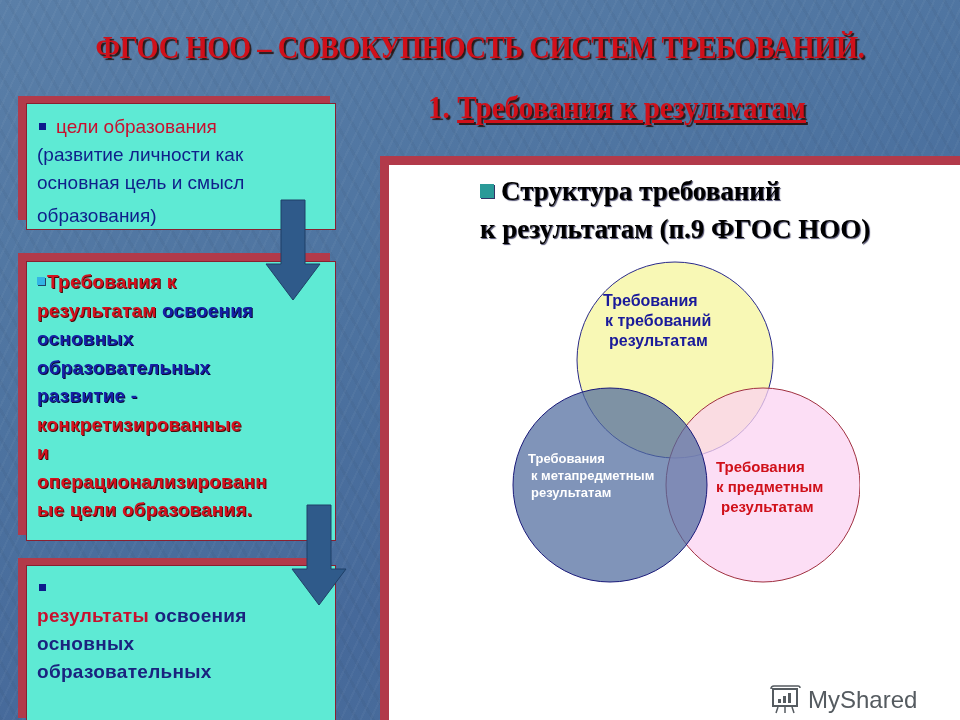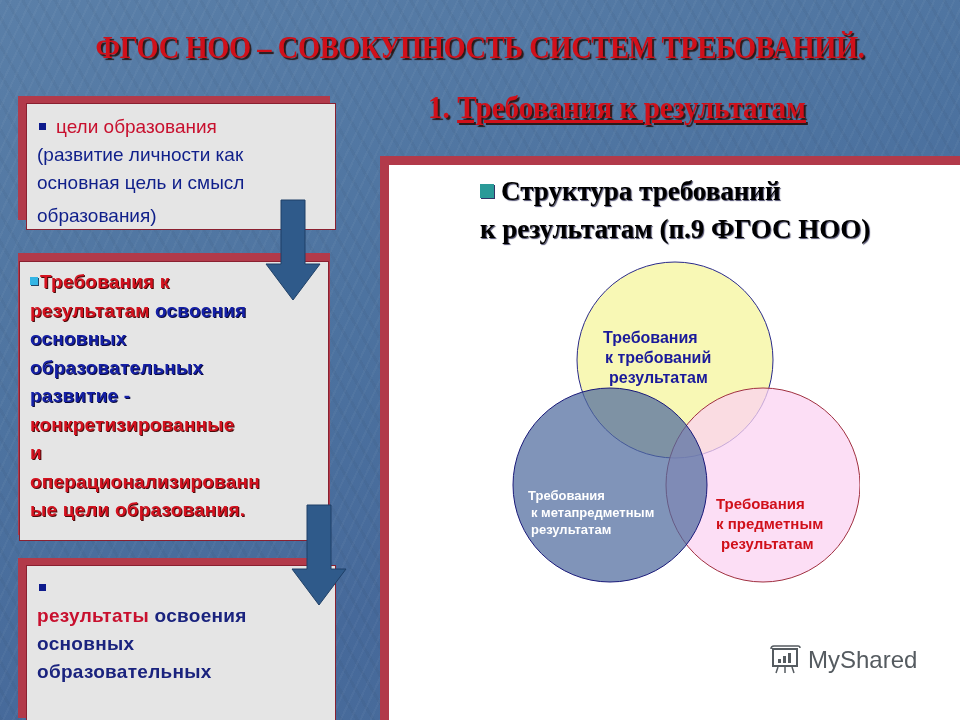--- a/index.html
+++ b/index.html
@@ -23,27 +23,27 @@
   .subtitle {
     position:absolute; left:428px; top:90px;
     font-family: "Liberation Serif", serif; font-weight:bold;
     font-size:31px; color:#d0101a; text-shadow: 2px 2px 1px #2a1a1a;
     transform: scaleX(0.94); transform-origin:left top;
   }
   .subtitle .u { text-decoration: underline; text-decoration-thickness:3px; }
 
   .panel-shadow { position:absolute; background:#b23a4a; }
   .panel {
-    position:absolute; background:#e5e5e5; border:1px solid #8a2030;
+    position:absolute; background:#5eead4; border:1px solid #8a2030;
     box-sizing:border-box;
   }
   .p1-shadow { left:18px; top:96px; width:312px; height:124px; }
   .p1 { left:26px; top:103px; width:310px; height:127px; padding:9px 10px 0 10px; }
   .p2-shadow { left:18px; top:253px; width:312px; height:282px; }
-  .p2 { left:19px; top:261px; width:310px; height:280px; padding:6px 8px 0 10px; }
+  .p2 { left:26px; top:261px; width:310px; height:280px; padding:6px 8px 0 10px; }
   .p3-shadow { left:18px; top:558px; width:312px; height:160px; }
   .p3 { left:26px; top:565px; width:310px; height:160px; padding:8px 10px 0 10px; }
 
   .p1 .line, .p3 .line { font-size:19px; line-height:28px; color:#0f1f8a; font-weight:normal; }
   .p1 .line.last { line-height:38px; }
   .p3 .line { font-weight:bold; color:#1a237e; letter-spacing:0.3px; }
   .red { color:#c8102e; }
   .bul { display:inline-block; width:7px; height:7px; background:#0d1a8c; margin:0 10px 3px 2px; vertical-align:middle; }
   .bul.cyan { background:#33b5e5; width:8px; height:8px; margin:0 2px 3px 0; box-shadow:1px 1px 0 #246; }
 
@@ -59,27 +59,27 @@
   .right-shadow { position:absolute; left:380px; top:156px; width:580px; height:564px; background:#b23a4a; }
   .right-panel { position:absolute; left:389px; top:165px; width:571px; height:555px; background:#ffffff; }
   .rp-head {
     position:absolute; left:480px; top:172px;
     font-family: "Liberation Serif", serif; font-weight:bold; font-size:27px; line-height:38px;
     color:#000000; text-shadow: 1px 1px 1px #4a4a6a;
   }
   .rp-head .sq { display:inline-block; width:14px; height:14px; background:#2a9a98; margin-right:7px; vertical-align:2px; box-shadow:1px 1px 0 #336; }
 
   .venn { position:absolute; left:500px; top:250px; width:360px; height:350px; }
-  .vlabel { position:absolute; font-weight:bold; line-height:20px;margin-top:37px; }
+  .vlabel { position:absolute; font-weight:bold; line-height:20px; }
   .v1 { left:603px; top:291px; color:#1a1a9a; font-size:16px; }
   .v2 { left:528px; top:450px; color:#ffffff; font-size:13px; line-height:17px; }
   .v3 { left:716px; top:457px; color:#d0101a; font-size:15px; }
 
   .watermark {
-    position:absolute; left:768px; top:645px; display:flex; align-items:center;
+    position:absolute; left:768px; top:685px; display:flex; align-items:center;
     color:#555b60; font-size:24px;
   }
 </style>
 </head>
 <body>
 
 <div class="bg-streaks"></div>
 
 <div class="title">ФГОС НОО – СОВОКУПНОСТЬ СИСТЕМ ТРЕБОВАНИЙ.</div>
 <div class="subtitle"><span>1. </span><span class="u">Требования к результатам</span></div>

